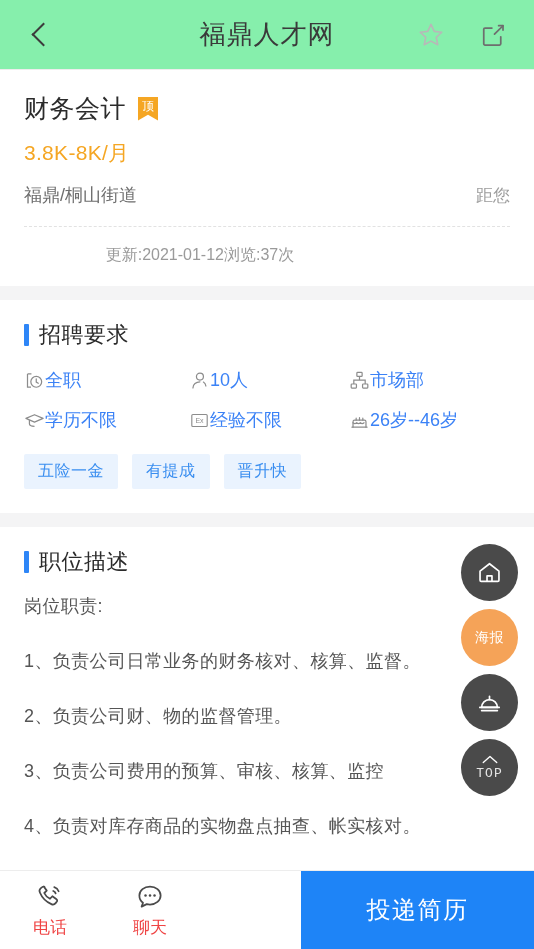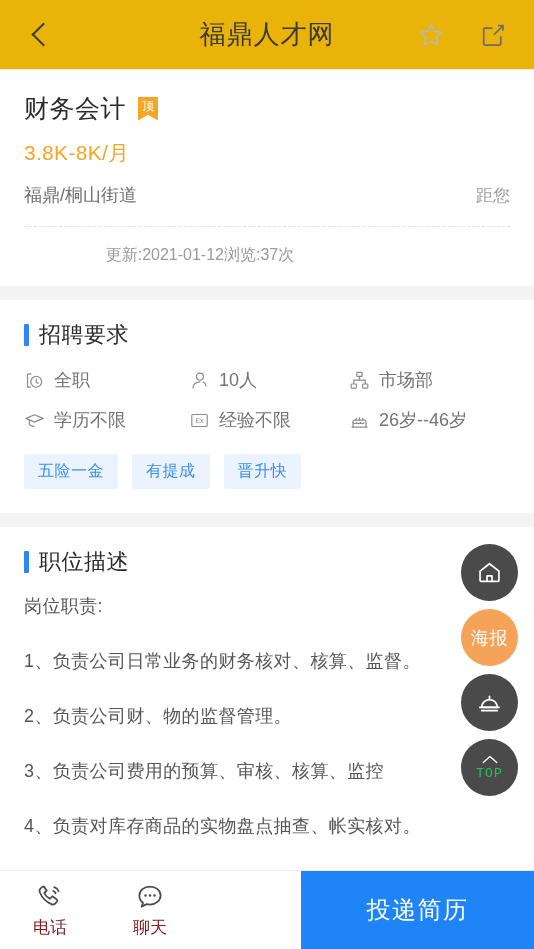--- a/index.html
+++ b/index.html
@@ -13,21 +13,21 @@
     position: relative;
     width: 534px; height: 949px;
     background: #ffffff;
     overflow: hidden;
   }
 
   
   .header {
     position: relative;
     height: 70px;
-    background: #eab308;
+    background: #86efac;
     border-bottom: 1px solid #ededed;
     display: flex;
     align-items: center;
     padding: 0 26px;
   }
   .back-btn {
     width: 34px; height: 34px;
     display: flex; align-items: center; justify-content: center;
     cursor: pointer;
   }
@@ -125,23 +125,22 @@
 
   .req-grid {
     margin-top: 18px;
     display: grid;
     grid-template-columns: 165px 160px 1fr;
     row-gap: 16px;
   }
   .req-item {
     display: flex;
     align-items: center;
-    gap: 9px;
     font-size: 18px;
-    color: #737373;
+    color: #3b82f6;
   }
   .req-icon { width: 21px; height: 21px; flex: 0 0 21px; display:block; }
 
   .tags { margin-top: 22px; display: flex; gap: 14px; padding-bottom: 24px; }
   .tag {
     background: #EAF3FE;
     color: #3A8EF0;
     font-size: 16px;
     padding: 7px 14px;
     border-radius: 2px;
@@ -176,26 +175,26 @@
     background: #4a4a4a;
     display: flex;
     flex-direction: column;
     align-items: center;
     justify-content: center;
     cursor: pointer;
   }
   .fab.orange { background: #F5A358; }
   .fab-text {
     color: #ffffff;
-    font-size: 18px;
+    font-size: 14px;
     letter-spacing: 0.5px;
   }
   .fab svg { display: block; }
   .fab-top-label {
-    color: #22c55e;
+    color: #e5e5e5;
     font-size: 13px;
     font-family: "Liberation Mono", "DejaVu Sans Mono", monospace;
     letter-spacing: 1px;
     margin-top: 1px;
   }
 
   
   .bottom-bar {
     position: absolute;
     left: 0; bottom: 0;
@@ -207,21 +206,21 @@
   }
   .bb-item {
     width: 100px;
     display: flex;
     flex-direction: column;
     align-items: center;
     justify-content: center;
     gap: 4px;
     cursor: pointer;
   }
-  .bb-label { font-size: 17px; color: #7f1d1d; }
+  .bb-label { font-size: 17px; color: #ef4444; }
   .bb-icon { width: 30px; height: 30px; display:block; }
   .apply-btn {
     margin-left: auto;
     width: 233px;
     background: #1E84F7;
     color: #ffffff;
     font-size: 24px;
     display: flex;
     align-items: center;
     justify-content: center;

